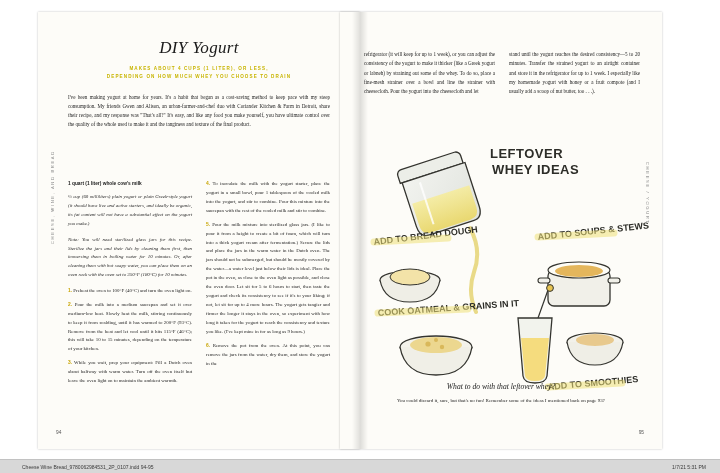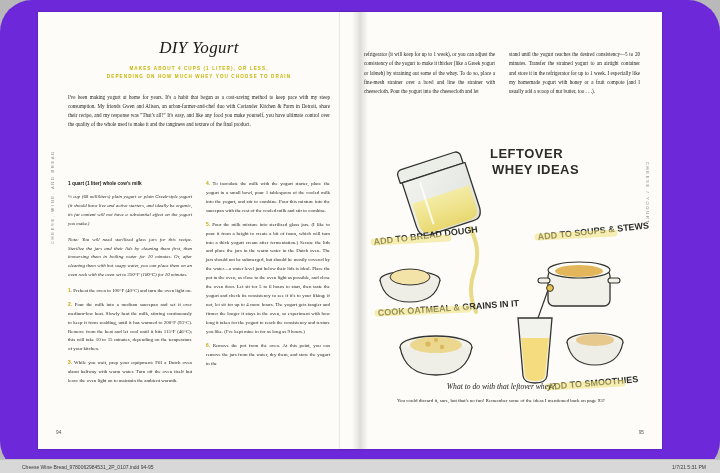--- a/index.html
+++ b/index.html
@@ -10,22 +10,21 @@
   body {
     width: 720px;
     height: 473px;
     overflow: hidden;
     font-family: "Liberation Serif", serif;
   }
   .spread {
     position: relative;
     width: 720px;
     height: 473px;
-    background: #6d28d9;
-    border-radius: 32px;
+    background: #ffffff;
   }
   .page {
     position: absolute;
     top: 12px;
     height: 437px;
     background: #fdfcf8;
     box-shadow: 0 0 2px rgba(0,0,0,0.25);
     overflow: hidden;
   }
   .page.left {

